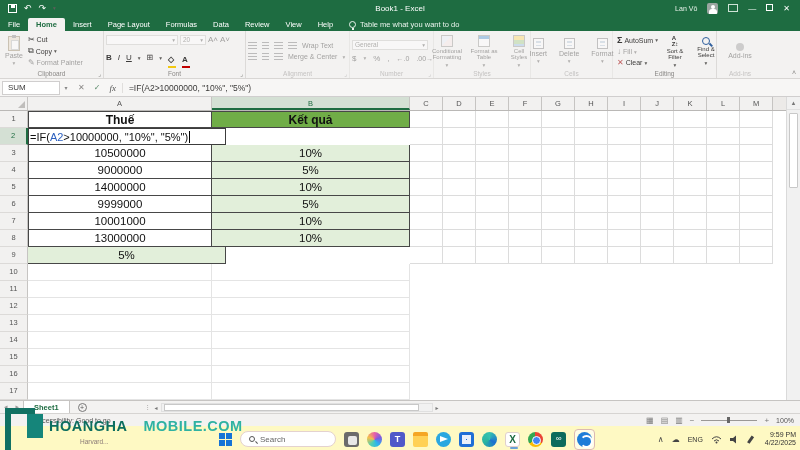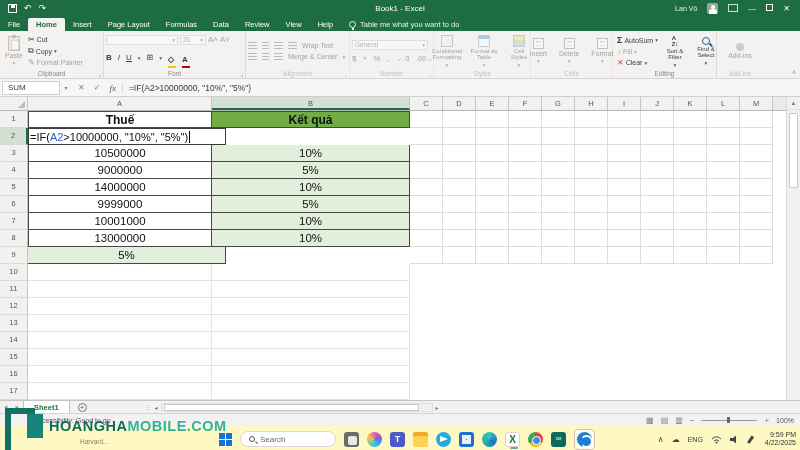--- a/index.html
+++ b/index.html
@@ -152,21 +152,21 @@
   .trayic { font-size:8px; color:#444; }
   .lang { font-size:7px; }
   .clock { text-align:right; font-size:7px; line-height:8px; color:#333; }
 
   
   .watermark { position:absolute; left:5px; top:408px; display:flex; align-items:center; gap:6px; z-index:50; }
   .wm-logo { width:38px; height:36px; position:relative; }
   .wm-logo::before { content:""; position:absolute; left:0; top:0; width:24px; height:36px; border:6px solid #117163; border-right:none; }
   .wm-logo::after { content:""; position:absolute; right:0; top:6px; width:16px; height:24px; background:#15857a; }
   .wm-text { font-size:14.5px; font-weight:bold; letter-spacing:.5px; white-space:nowrap; }
-  .wm-d { color:#0D6E5F; } .wm-l { color:#2FB2A2; }
+  .wm-d { color:#0D6E5F; } .wm-l { color:#2FB2A2;margin-left:16px; }
 </style>
 </head>
 <body>
 
 <div class="stage">
 
   <div class="titlebar">
     <div class="qat">
       <span class="saveic"></span>
       <span>↶</span>

